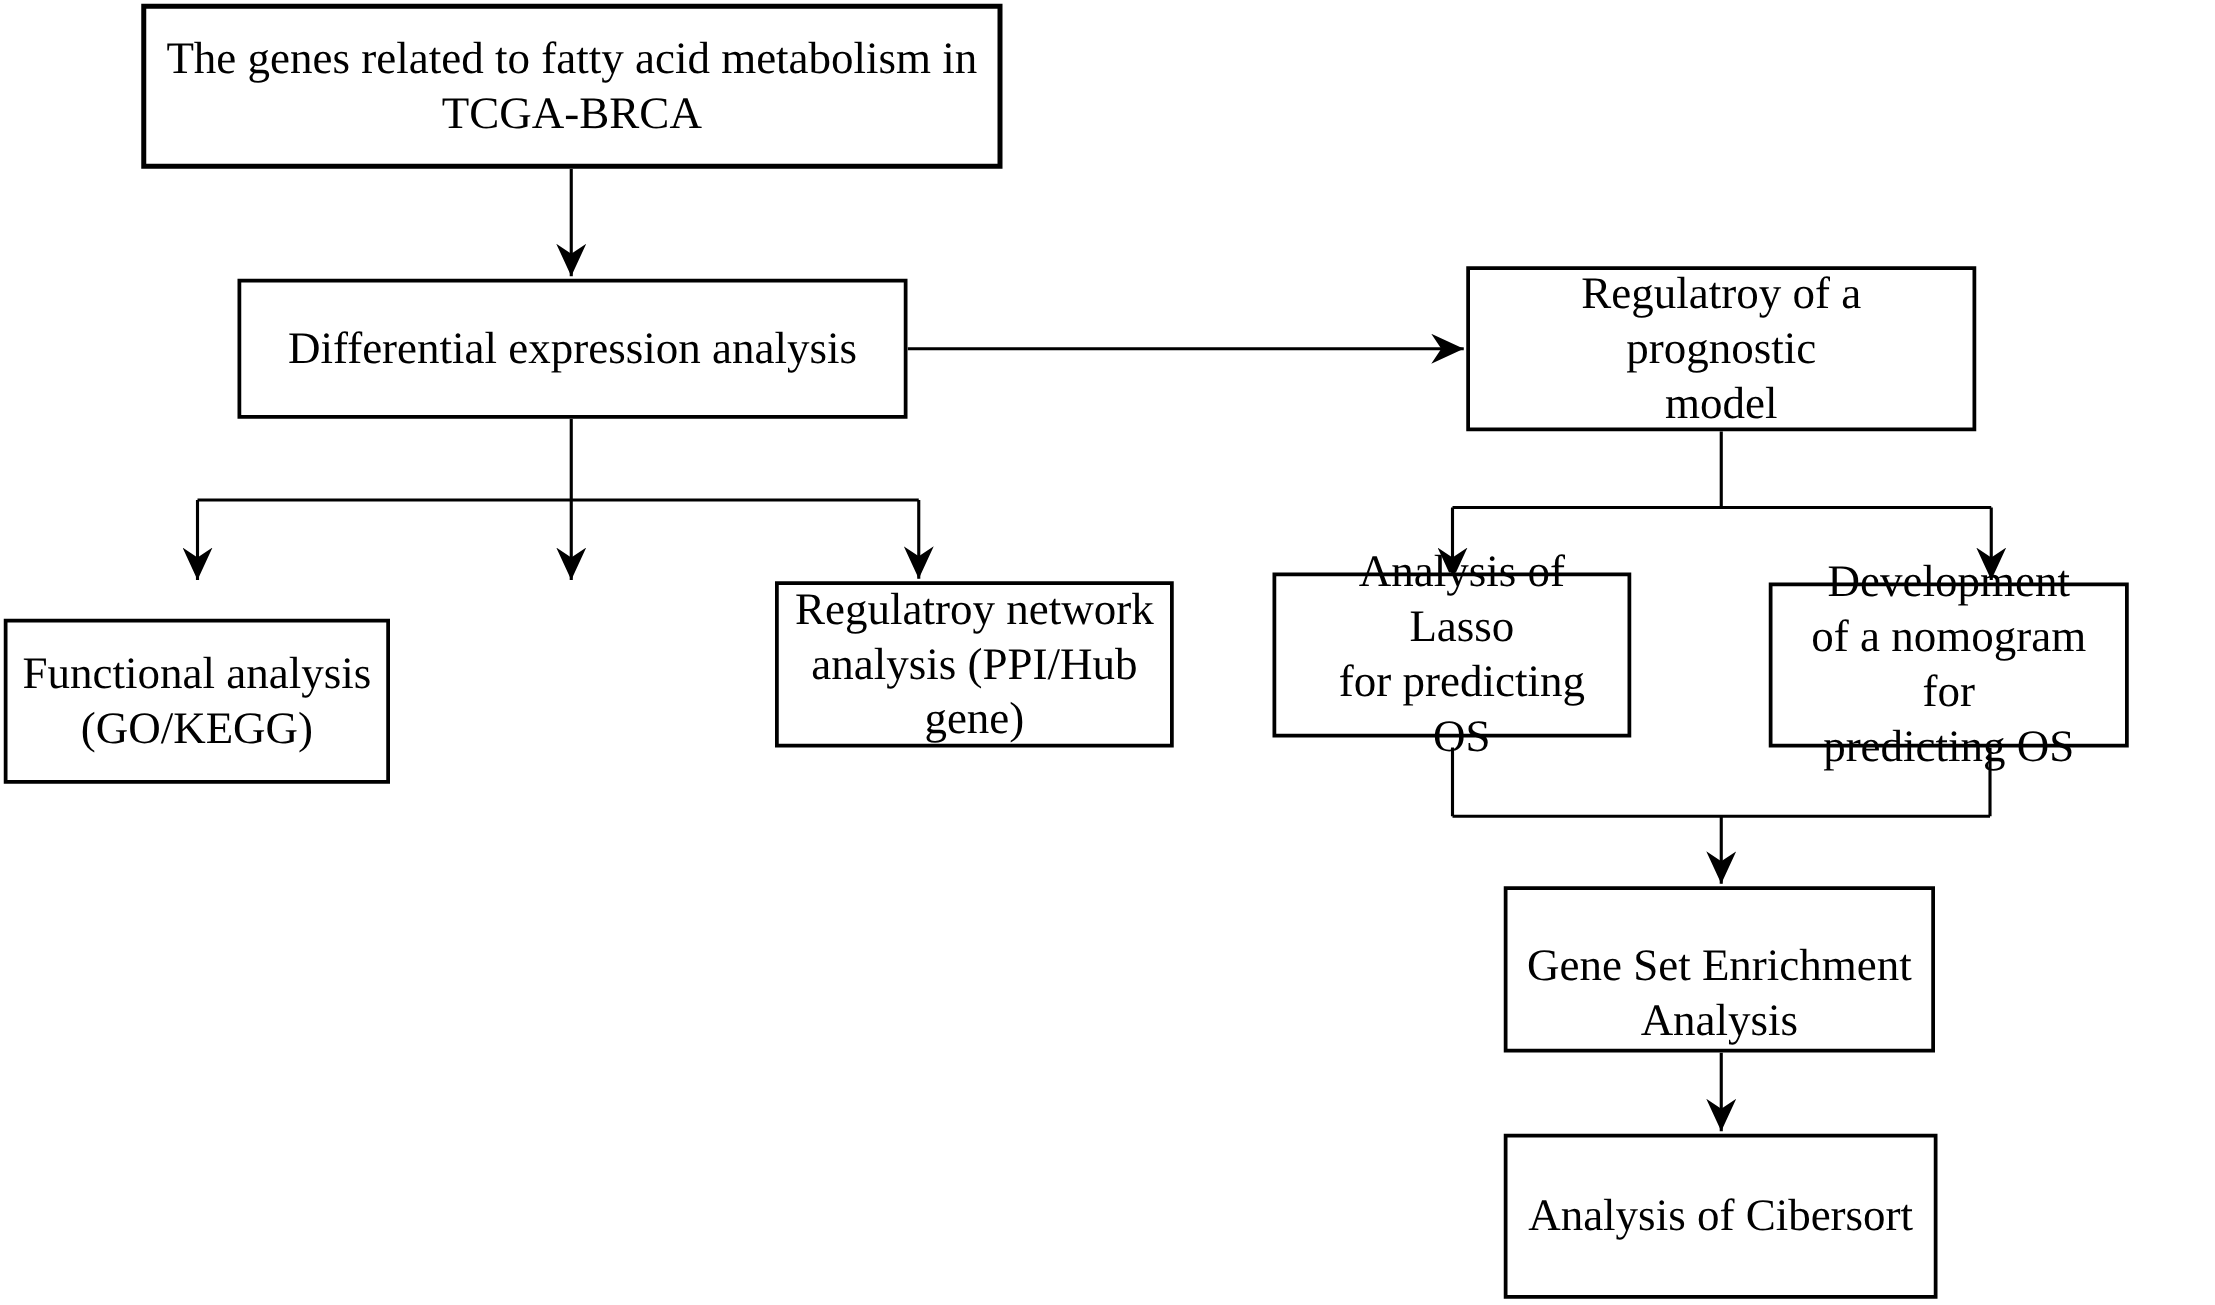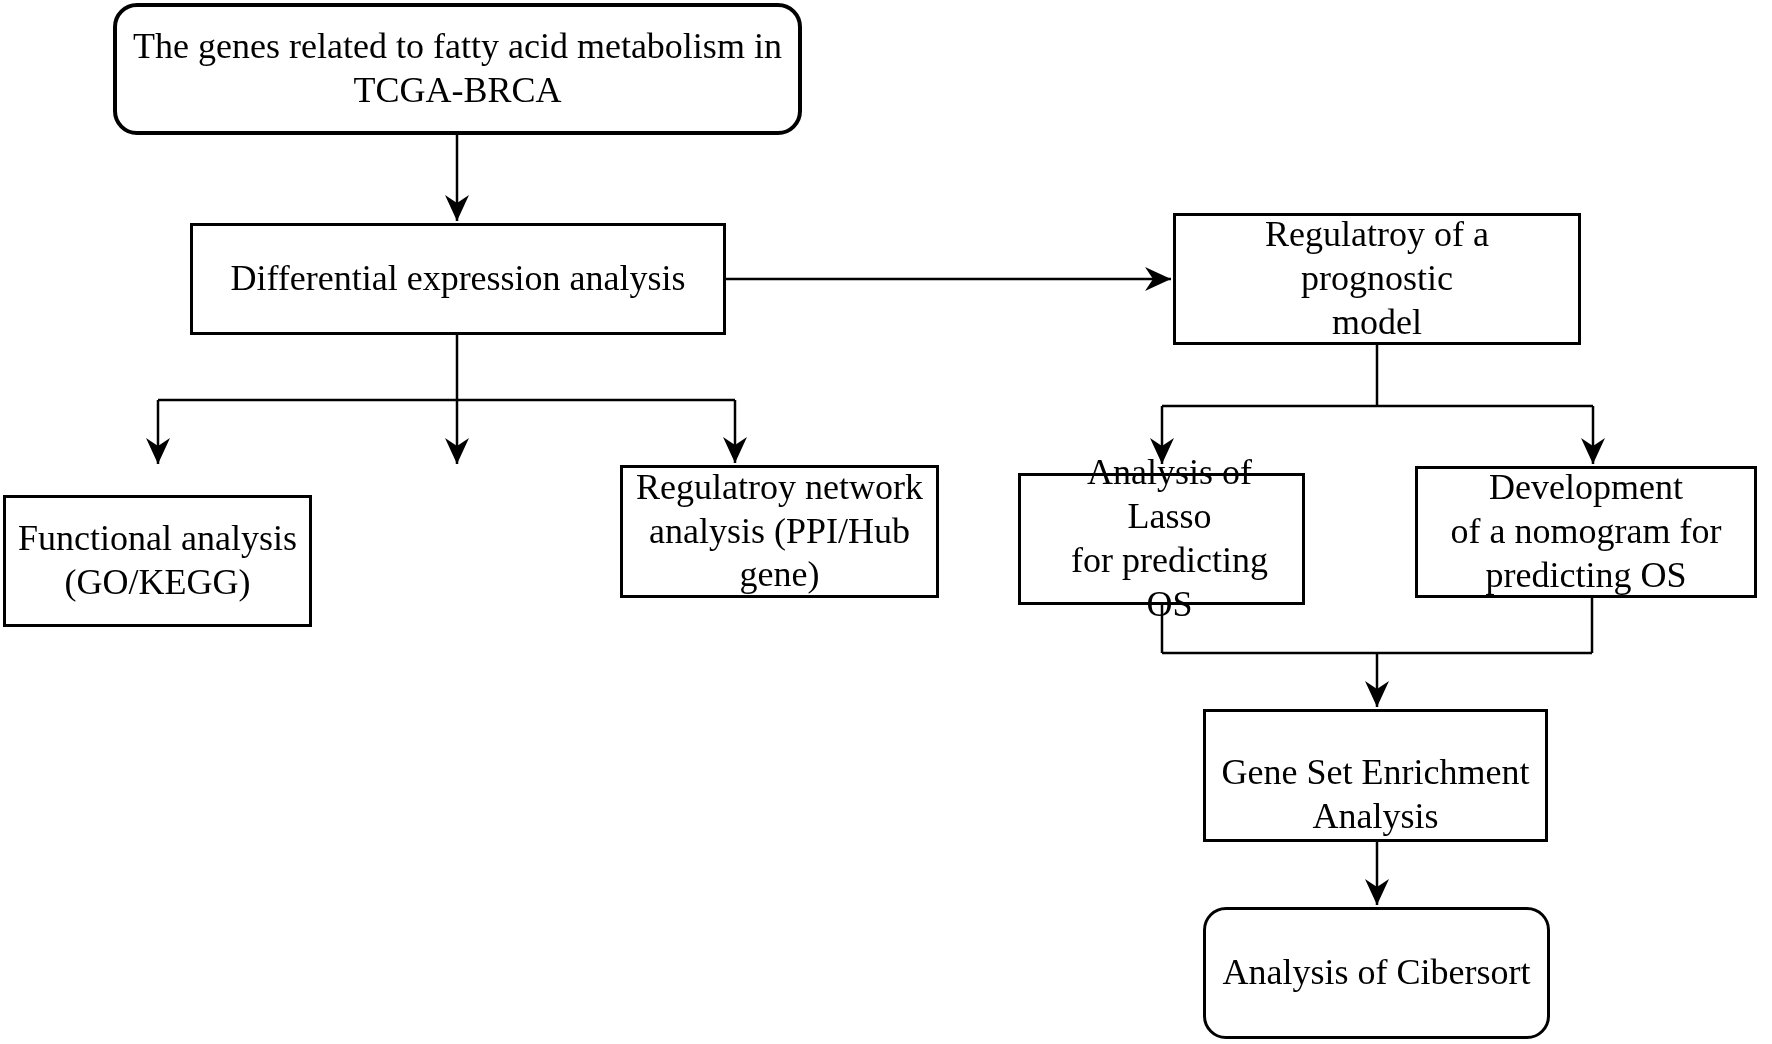--- a/index.html
+++ b/index.html
@@ -36,30 +36,30 @@
   .node .label {
     white-space: pre-line;
     font-size: 36px;
     line-height: 1.22;
     padding: 0 10px;
   }
   .node.thick {
     border-width: 4px;
   }
   
-  #node-tcga          { left: 113px;  top: 3px;   width: 689px; height: 132px; border-radius: 24px; }
+  #node-tcga          { left: 113px;  top: 3px;   width: 689px; height: 132px; }
   #node-dea           { left: 190px;  top: 223px; width: 536px; height: 112px; }
   #node-prognostic    { left: 1173px; top: 213px; width: 408px; height: 132px; }
   #node-functional    { left: 3px;    top: 466px; width: 309px; height: 132px; margin-top: 29px; }
   #node-cluster       { left: 340px;  top: 466px; width: 232px; height: 132px; }
   #node-regulatory    { left: 620px;  top: 465px; width: 319px; height: 133px; }
-  #node-lasso         { left: 1018px; top: 473px; width: 287px; height: 132px; padding-left: 16px; }
-  #node-nomogram      { left: 1415px; top: 466px; width: 342px; height: 132px; }
+  #node-lasso         { left: 1018px; top: 458px; width: 287px; height: 132px; padding-left: 16px; }
+  #node-nomogram      { left: 1415px; top: 466px; width: 288px; height: 132px; }
   #node-gsea          { left: 1203px; top: 709px; width: 345px; height: 133px; align-items: flex-end; }
-  #node-cibersort     { left: 1203px; top: 907px; width: 347px; height: 132px; border-radius: 23px; }
+  #node-cibersort     { left: 1203px; top: 907px; width: 347px; height: 132px; }
 </style>
 </head>
 <body>
 
 <div id="canvas">
 
   <svg id="connector-svg" viewBox="0 0 1772 1044" xmlns="http://www.w3.org/2000/svg">
     <defs>
       <marker id="arrowhead" markerWidth="26" markerHeight="24" refX="26" refY="12" orient="auto" markerUnits="userSpaceOnUse">
         <path d="M0,0 L26,12 L0,24 L8,12 Z" fill="#000000"></path>

